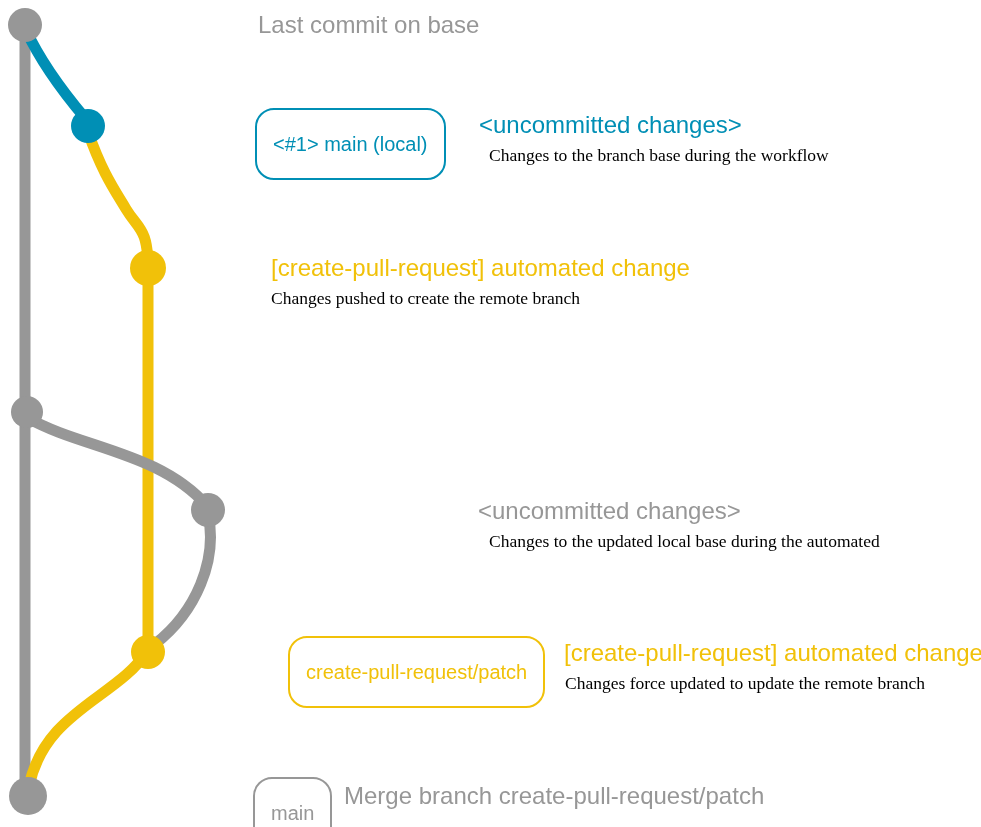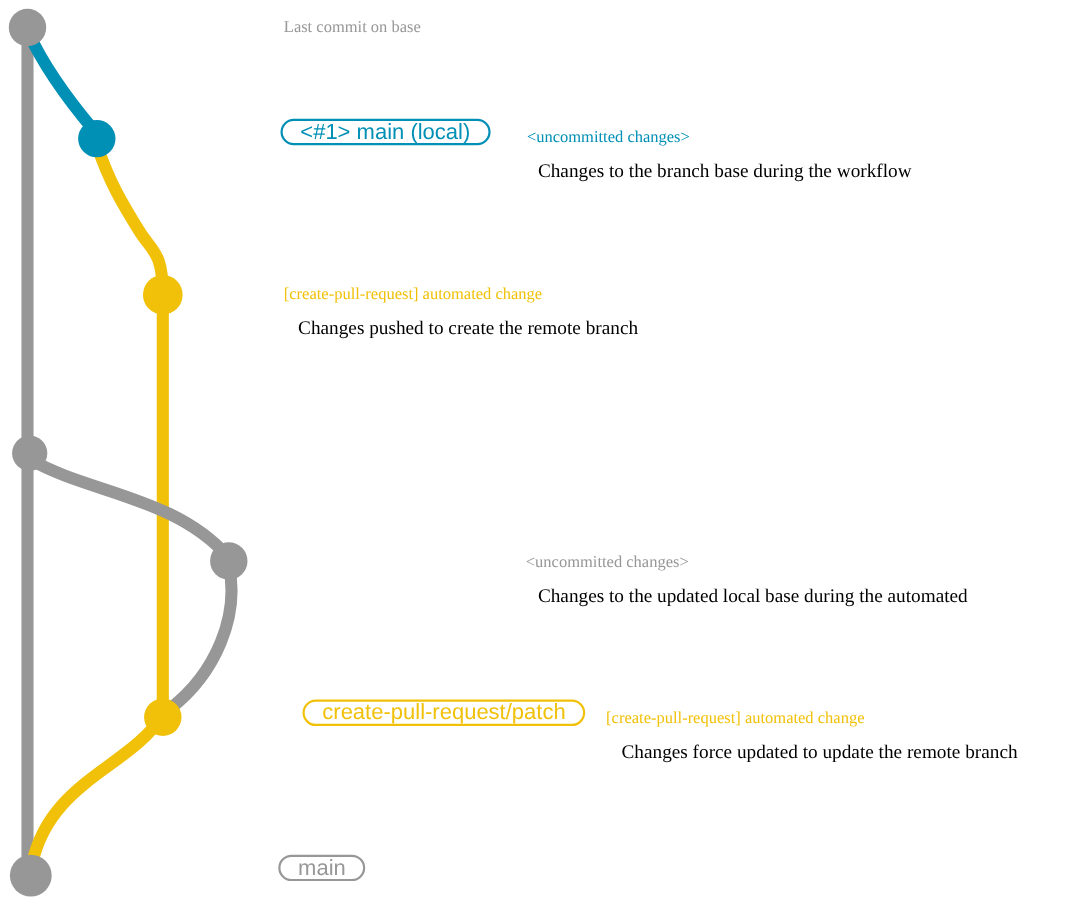--- a/index.html
+++ b/index.html
@@ -19,45 +19,44 @@
   .stroke-yellow { stroke: var(--c-yellow); }
   .fill-gray   { fill: var(--c-gray); }
   .fill-blue   { fill: var(--c-blue); }
   .fill-yellow { fill: var(--c-yellow); }
 
   .badge {
     position: absolute;
     display: inline-block;
     font-size: 20px;
     line-height: 20px;
-    padding: 0 16px;
+    padding: 24px 16px;
     border: 2px solid;
     border-radius: 19px;
     white-space: nowrap;
     background: #fff;
     box-sizing: border-box;
   }
   .msg {
     position: absolute;
-    font-size: 15px;
+    font-size: 24px;
     line-height: 22px;
     white-space: nowrap;
-    font-family: Liberation Serif, serif;
   }
   .note {
     position: absolute;
     font-family: "Liberation Serif", serif;
     font-size: 17.5px;
     line-height: 20px;
     color: var(--c-ink);
     white-space: nowrap;
   }
   .blue   { color: var(--c-blue);   border-color: var(--c-blue); }
   .gray   { color: var(--c-gray);   border-color: var(--c-gray); }
-  .yellow { color: var(--c-yellow); border-color: var(--c-yellow); }
+  .yellow { color: var(--c-yellow); border-color: var(--c-yellow); margin-left: 13px; }
 </style>
 </head>
 <body>
 
 <div class="canvas">
 
   <svg class="graph-svg" width="240" height="827" viewBox="0 0 240 827">
 
     <path d="M 25 25 L 25 797" class="branch-line stroke-gray"></path>
 
@@ -87,14 +86,15 @@
 
 
   <div class="msg gray" style="left:478px; top:500px">&lt;uncommitted changes&gt;</div>
   <div class="note" style="left:489px; top:531px">Changes to the updated local base during the automated</div>
 
   <div class="badge yellow" style="left:275px; top:636px">create-pull-request/patch</div>
   <div class="msg yellow" style="left:551px; top:642px">[create-pull-request] automated change</div>
   <div class="note" style="left:565px; top:673px">Changes force updated to update the remote branch</div>
 
   <div class="badge gray" style="left:253px; top:777px">main</div>
+  <div class="msg gray" style="left:344px; top:785px">Merge branch create-pull-request/patch</div>
 
 </div>
 
 </body></html>

